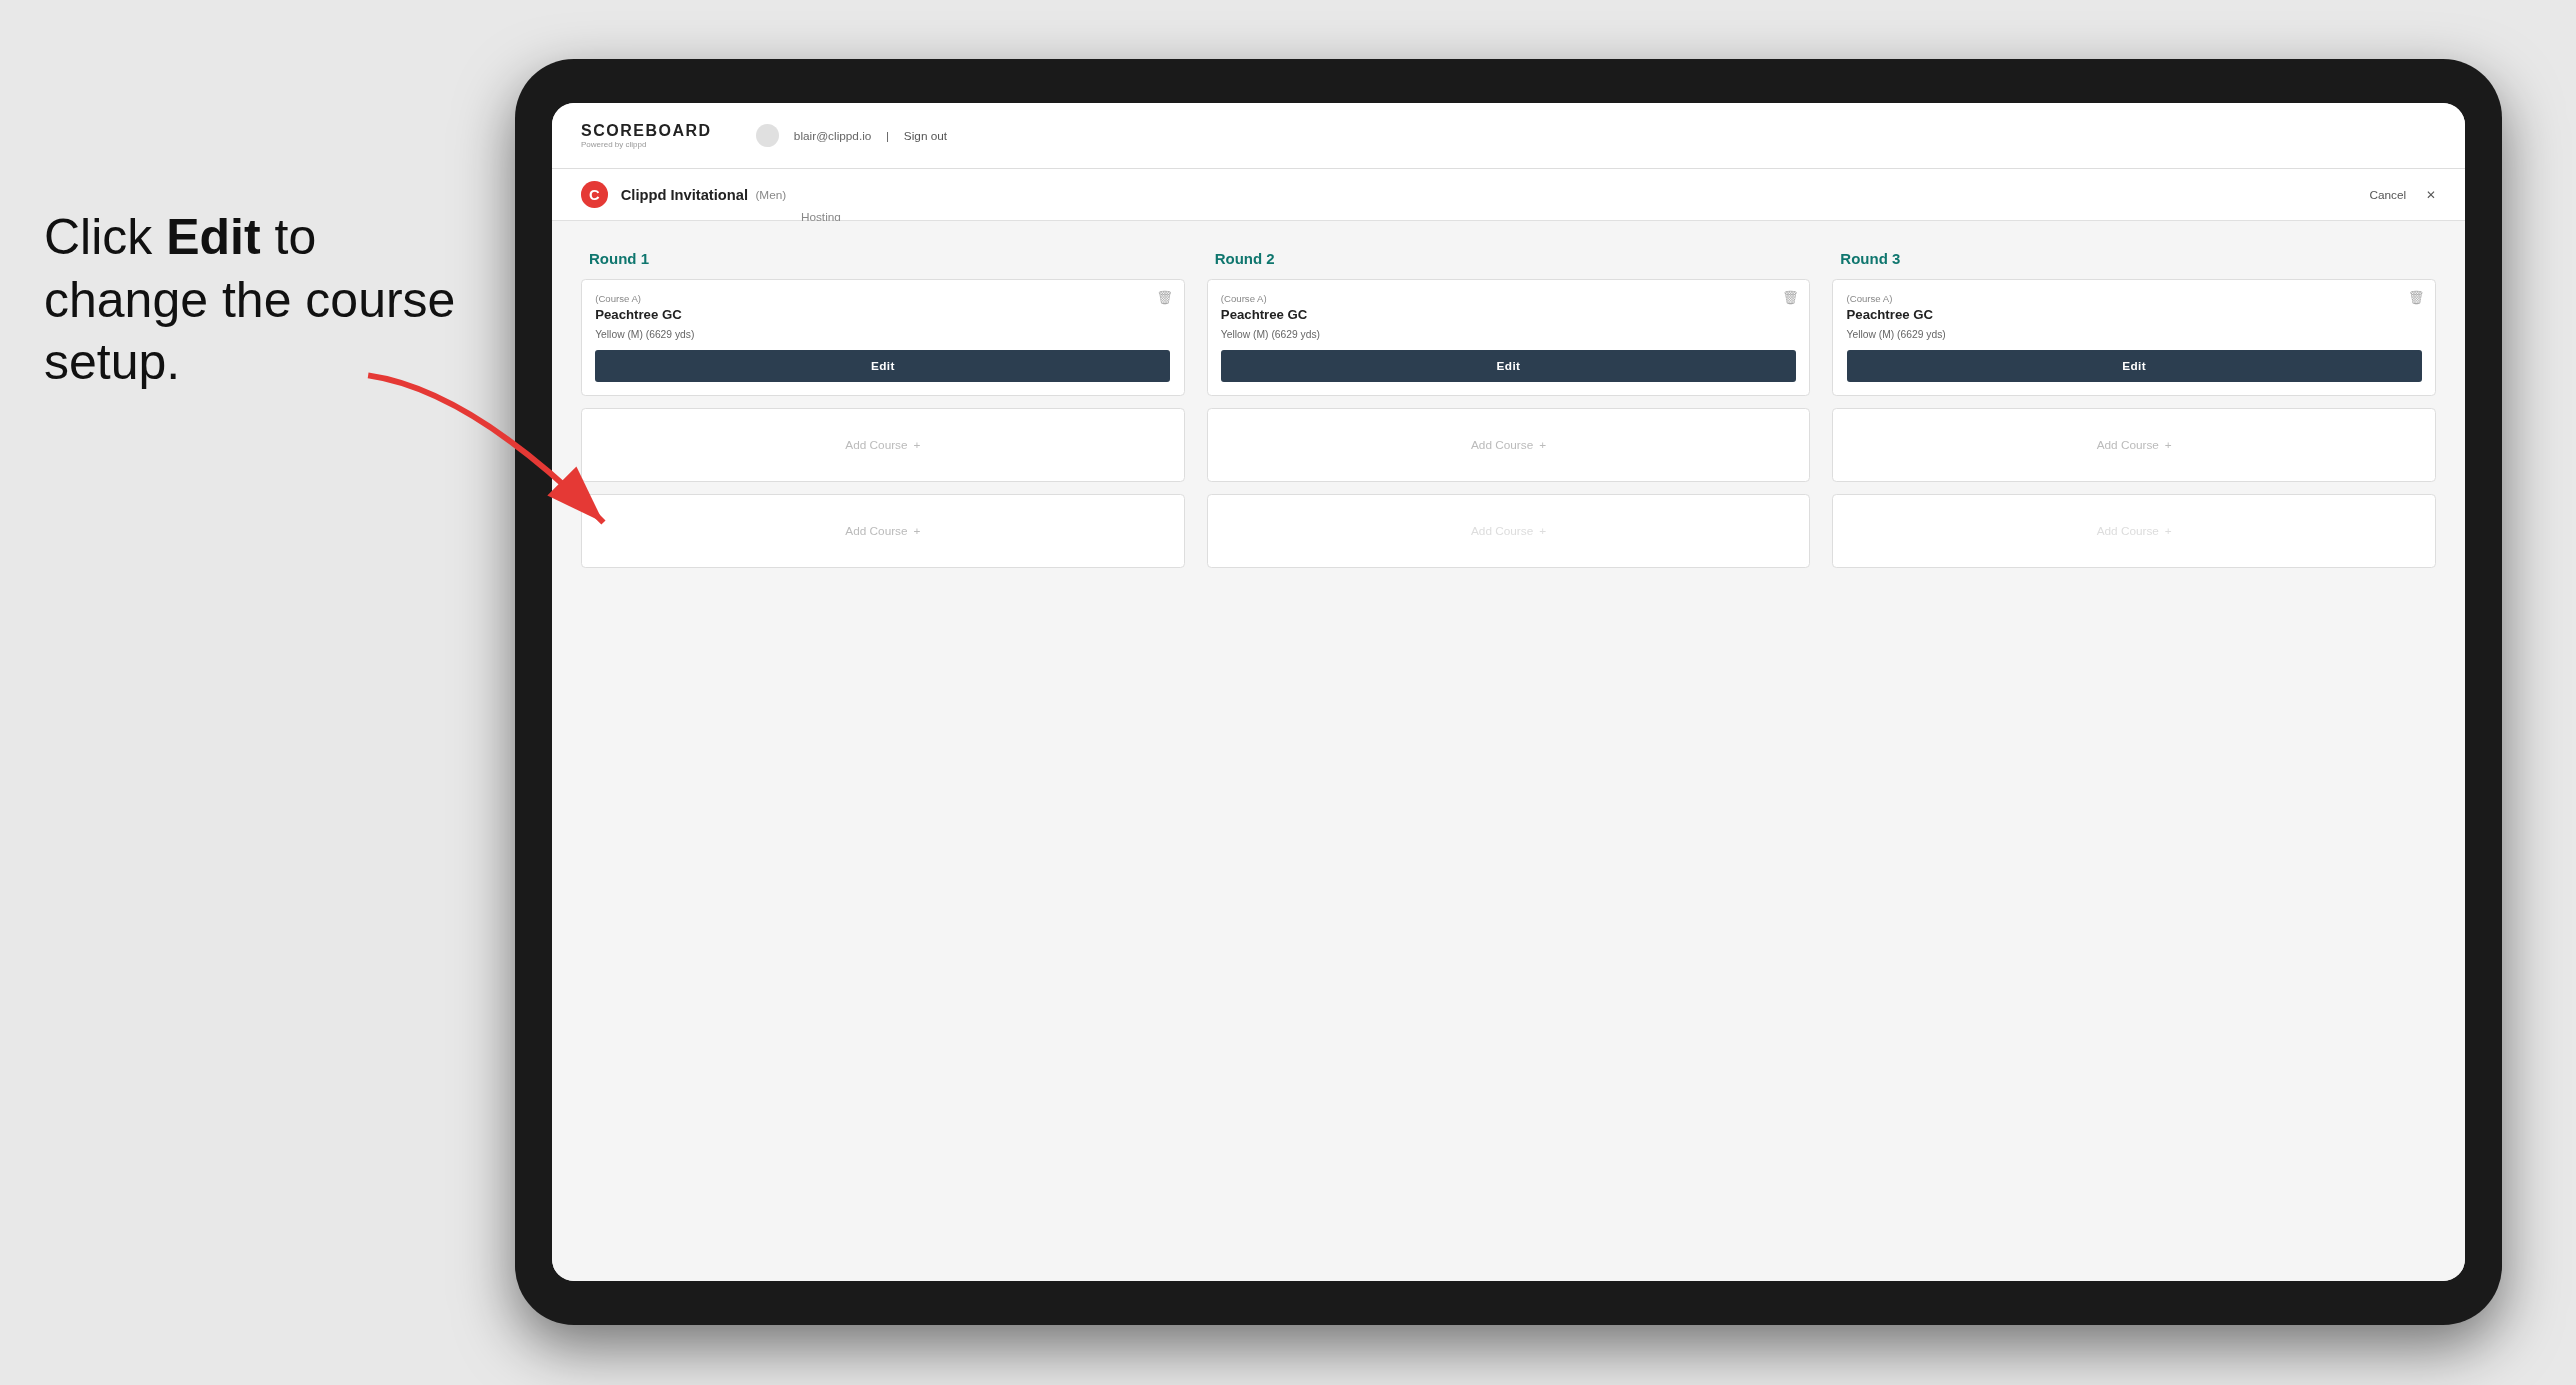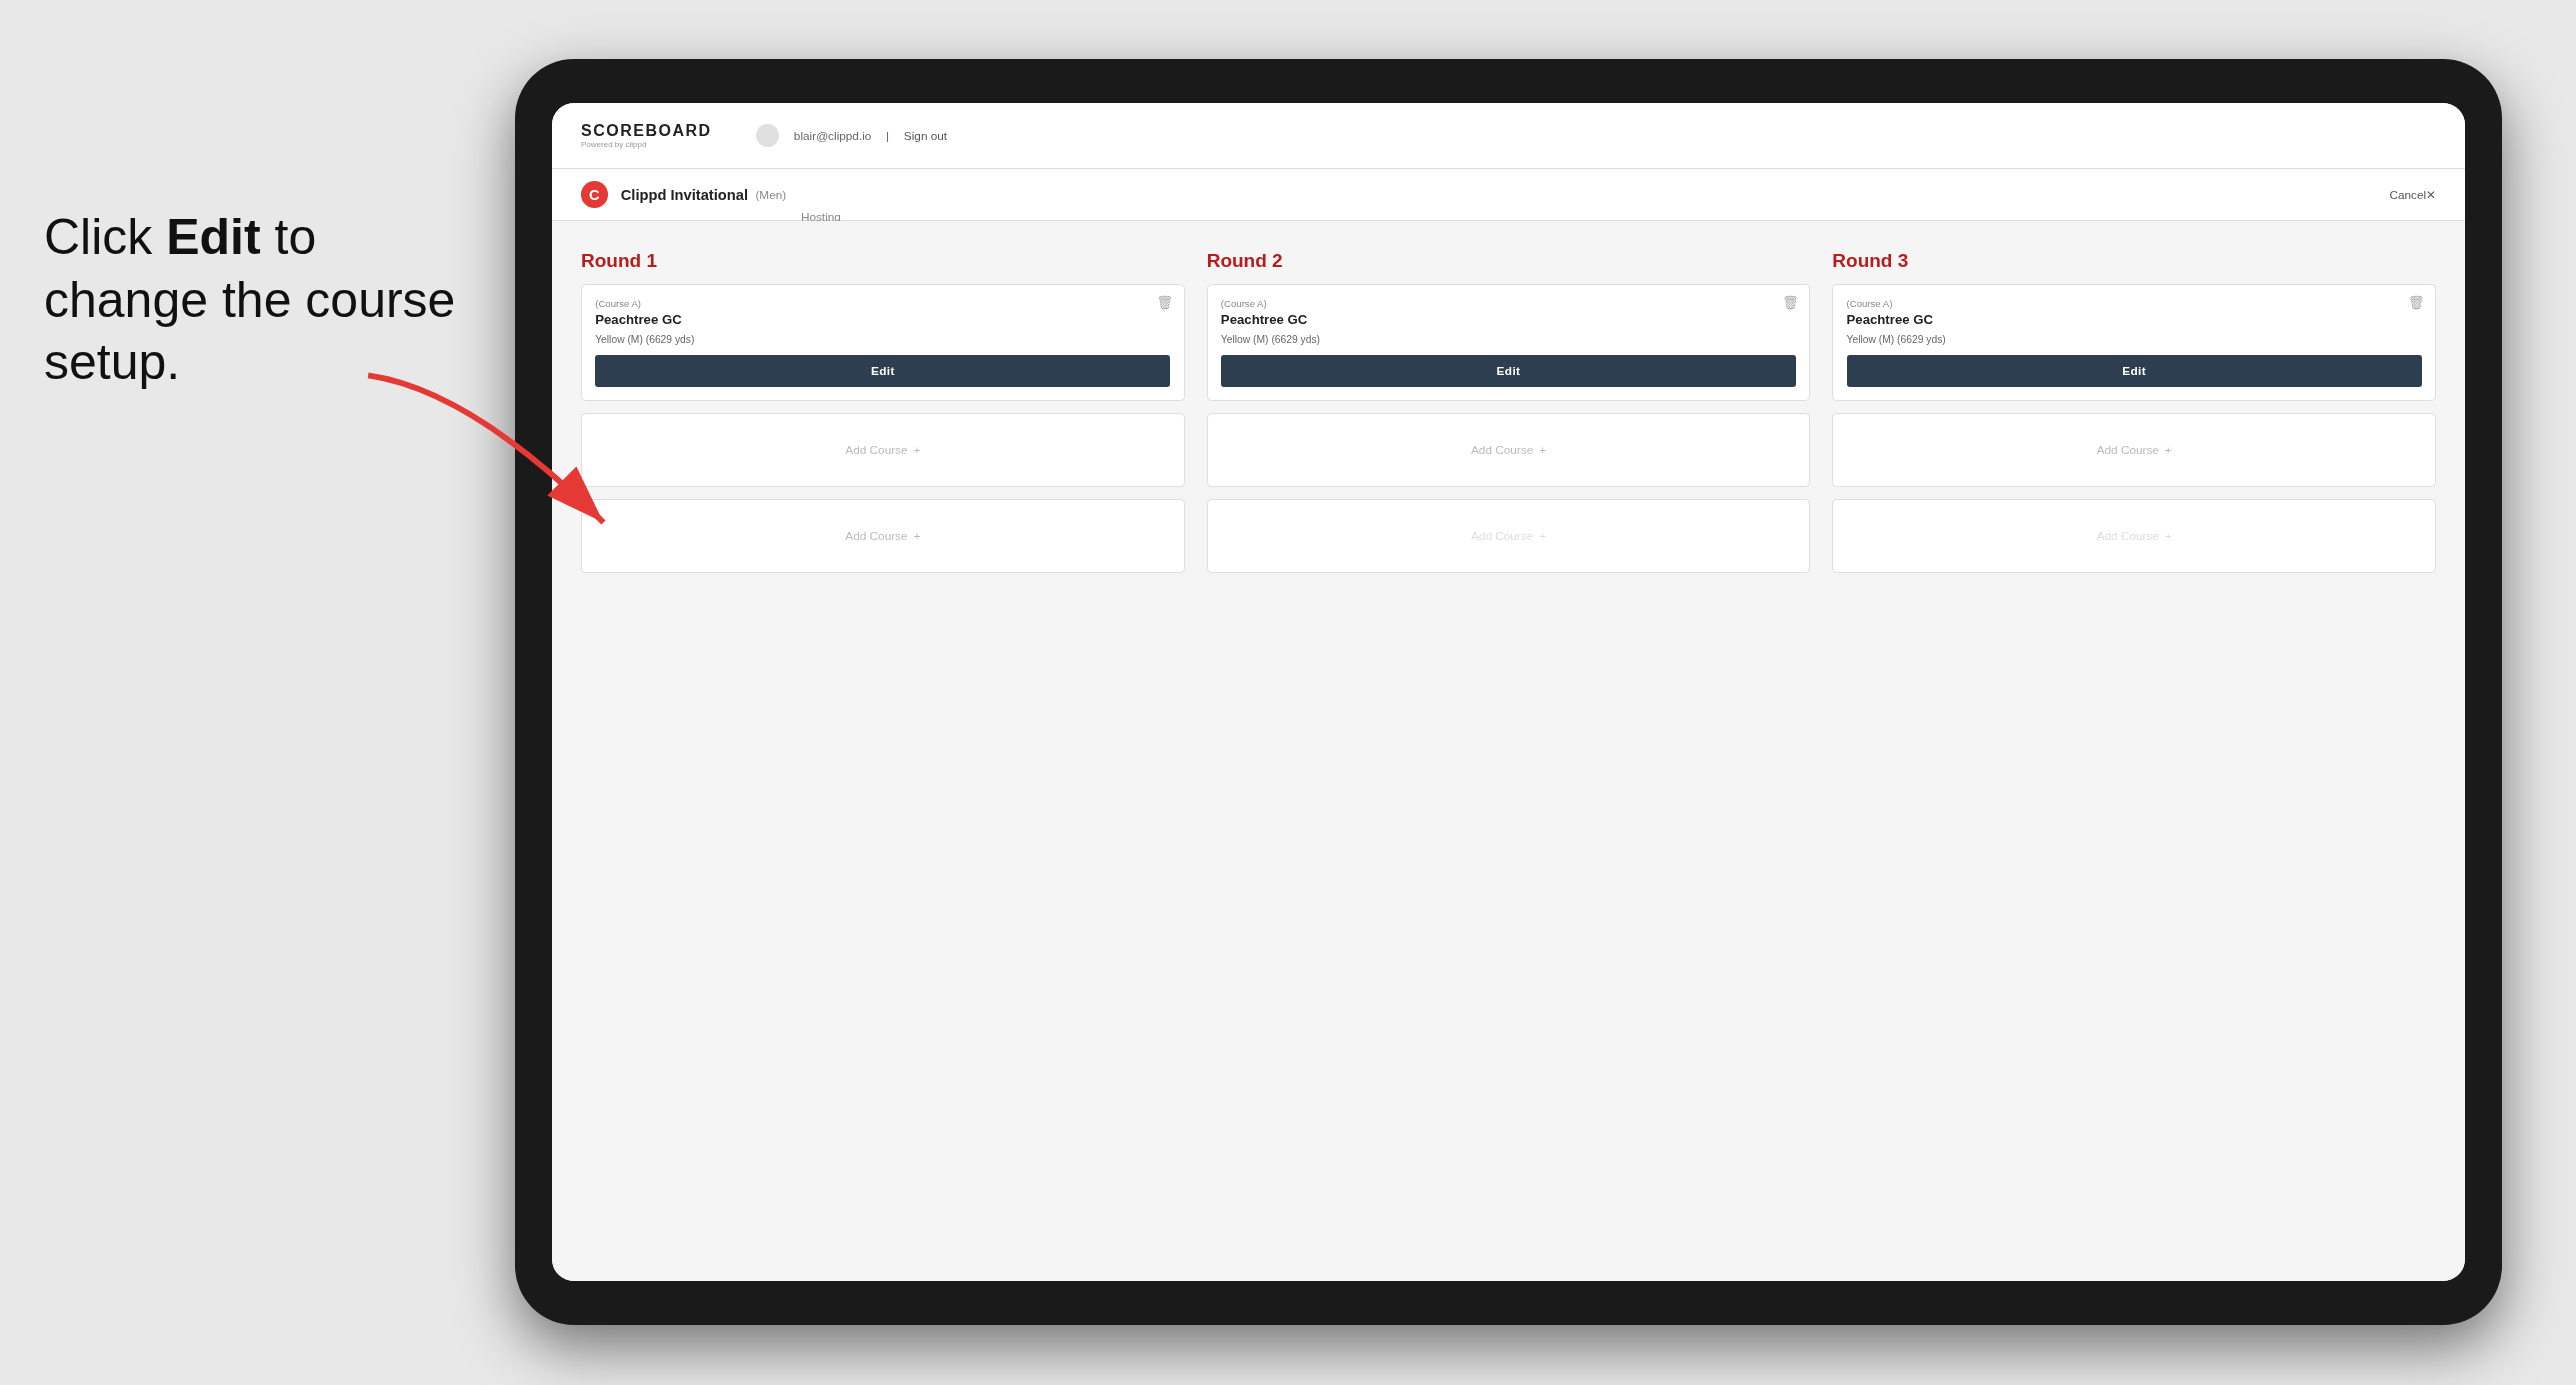--- a/index.html
+++ b/index.html
@@ -137,21 +137,21 @@
       margin-top: 44px;
     }
 
     .cancel-btn {
       margin-left: auto;
       font-size: 11.8px;
       color: #555;
       cursor: pointer;
       display: flex;
       align-items: center;
-      gap: 0;
+      gap: 20px;
     }
 
     
     .tab-bar {
       background: #2c3e50;
       display: flex;
       align-items: center;
       padding: 0 22px;
       height: 44px;
       flex-shrink: 0;
@@ -187,24 +187,25 @@
       gap: 22px;
     }
 
     .round-column {
       display: flex;
       flex-direction: column;
       gap: 0;
     }
 
     .round-title {
-      font-size: 19px;
+      font-size: 15px;
       font-weight: 600;
-      color: #b91c1c;
+      color: #0f766e;
       margin-bottom: 11.8px;
+      margin-left: 8px;
     }
 
     .course-card {
       background: #fff;
       border: 0.7px solid #ddd;
       border-radius: 4.4px;
       padding: 13.2px;
       margin-bottom: 11.8px;
       position: relative;
     }

